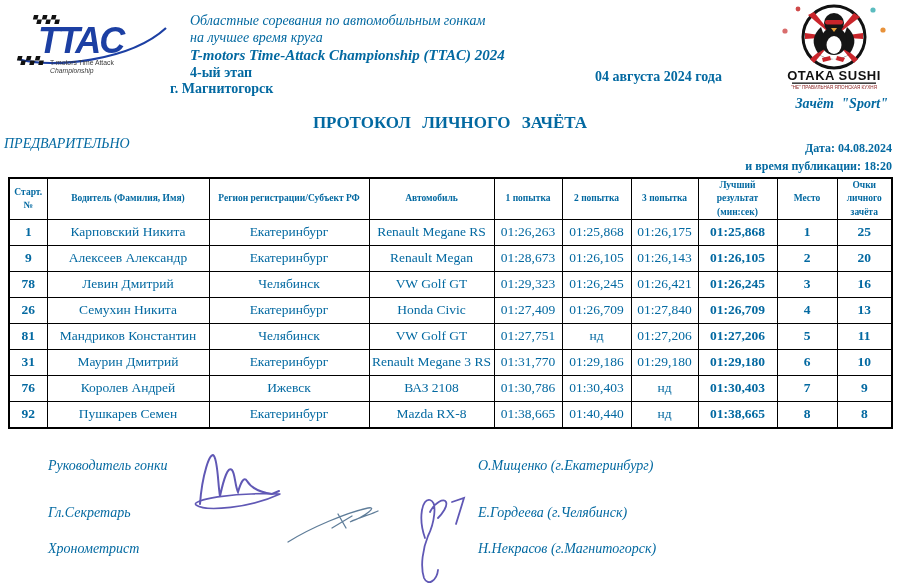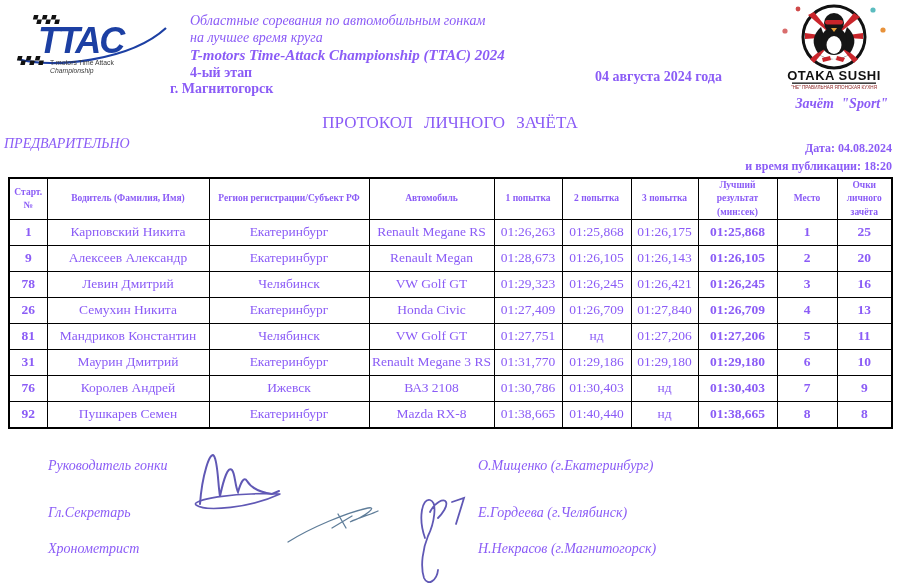--- a/index.html
+++ b/index.html
@@ -1,29 +1,29 @@
 <!DOCTYPE html>
 <html><head>
 <meta charset="utf-8">
 <style>
   html,body{margin:0;padding:0;background:#fff;}
   .page{position:relative;width:900px;height:588px;background:#fff;overflow:hidden;
-        font-family:"Liberation Serif",serif;color:#8b5cf6;}
+        font-family:"Liberation Serif",serif;color:#0369a1;}
 
   
   .hdr-center{position:absolute;left:190px;top:12px;width:520px;}
   .ev1,.ev2{font-style:italic;font-size:14px;line-height:17px;}
   .ev3{font-style:italic;font-weight:bold;font-size:15px;line-height:18px;}
   .ev4{font-weight:bold;font-size:14px;line-height:17px;}
   .city{position:absolute;left:170px;top:81px;font-weight:bold;font-size:14px;}
   .event-date{position:absolute;left:595px;top:69px;font-weight:bold;font-size:14px;}
   .class-label{position:absolute;right:12px;top:96px;font-weight:bold;font-style:italic;
                font-size:14px;word-spacing:4px;}
   .protocol-title{position:absolute;left:0;right:0;top:113px;text-align:center;
-                  font-weight:normal;font-size:17px;word-spacing:7px;}
+                  font-weight:bold;font-size:17px;word-spacing:7px;}
   .status{position:absolute;left:4px;top:136px;font-style:italic;font-size:14px;}
   .pub-date{position:absolute;right:8px;top:141px;font-weight:bold;font-size:12px;}
   .pub-time{position:absolute;right:8px;top:159px;font-weight:bold;font-size:12px;text-align:center;}
 
   
   .logo-ttac{position:absolute;left:12px;top:12px;}
   .logo-otaka{position:absolute;left:778px;top:1px;}
 
   
   table.results{position:absolute;left:8px;top:177px;width:883px;border-collapse:collapse;

